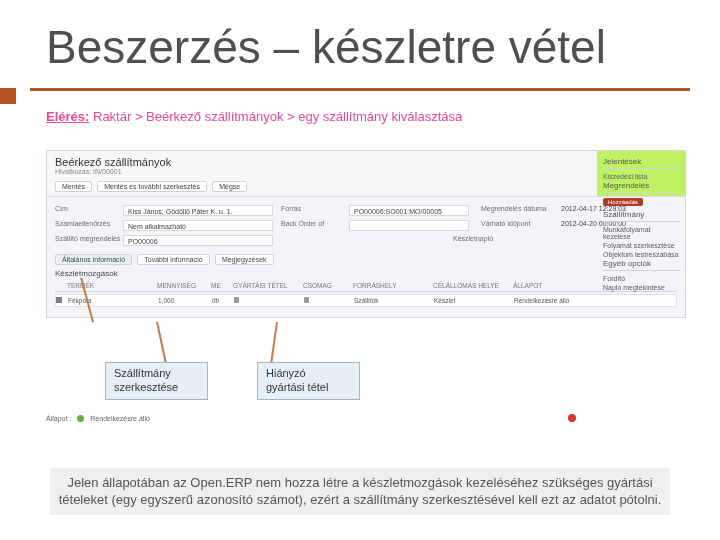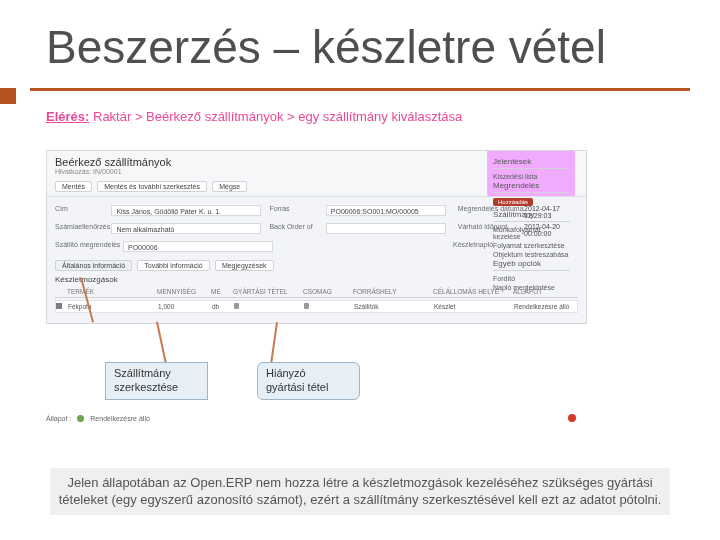--- a/index.html
+++ b/index.html
@@ -40,21 +40,21 @@
     margin-bottom: 26px;
   }
   .path b { font-weight: 700; text-decoration: underline; }
 
   .erp {
     background: #eceef1;
     font-size: 8px;
     color: #555;
     border: 1px solid #d4d7db;
     margin-left: 16px;
-    width: 541px;
+    width: 640px;
     position: relative;
   }
   .erp-top {
     background: #f6f7f9;
     padding: 5px 8px 4px 8px;
     border-bottom: 1px solid #dcdfe3;
     position: relative;
   }
   .erp-title { font-size: 11px; color: #333; }
   .erp-sub { font-size: 7px; color: #888; }
@@ -96,24 +96,24 @@
     width: 6px; height: 6px; background: #7a7d81; display: inline-block;
   }
   .lock {
     width: 5px; height: 6px; background: #999; display: inline-block;
     border-radius: 1px;
     position: relative;
   }
   .sidebar-right {
     position: absolute;
     top: 0;
-    right: 11px;
+    right: 0;
     width: 88px;
     height: 100%;
-    background: #f0abfc;
+    background: #bef264;
     border-left: 1px solid #d0d3d7;
     padding: 6px 5px;
     font-size: 7px;
     color: #666;
   }
   .sidebar-right .h {
     font-size: 8px;
     color: #555;
     border-bottom: 1px solid #d0d3d7;
     margin-bottom: 3px;
@@ -267,21 +267,21 @@
 </div>
 
 <div class="conn" style="left:94px; top:322px; height:46px; transform:rotate(165deg);"></div>
 <div class="conn" style="left:156px; top:322px; height:44px; transform:rotate(-12deg);"></div>
 <div class="conn" style="left:276px; top:322px; height:42px; transform:rotate(8deg);"></div>
 
 <div class="callout" style="left:105px; top:362px; width:103px;">
   <div>Szállítmány</div>
   <div>szerkesztése</div>
 </div>
-<div class="callout" style="left:257px; top:362px; width:103px;border-radius:6px;">
+<div class="callout" style="left:257px; top:362px; width:103px;">
   <div>Hiányzó</div>
   <div>gyártási tétel</div>
 </div>
 
 <div style="position:absolute; left:46px; top:414px; width:640px; font-size:7px; color:#666; display:flex; align-items:center; gap:6px;">
   <span>Állapot :</span>
   <span class="dotg"></span>
   <span>Rendelkezésre álló</span>
   <span style="flex:1"></span>
   <span class="dotr" style="margin-right:110px;"></span>

